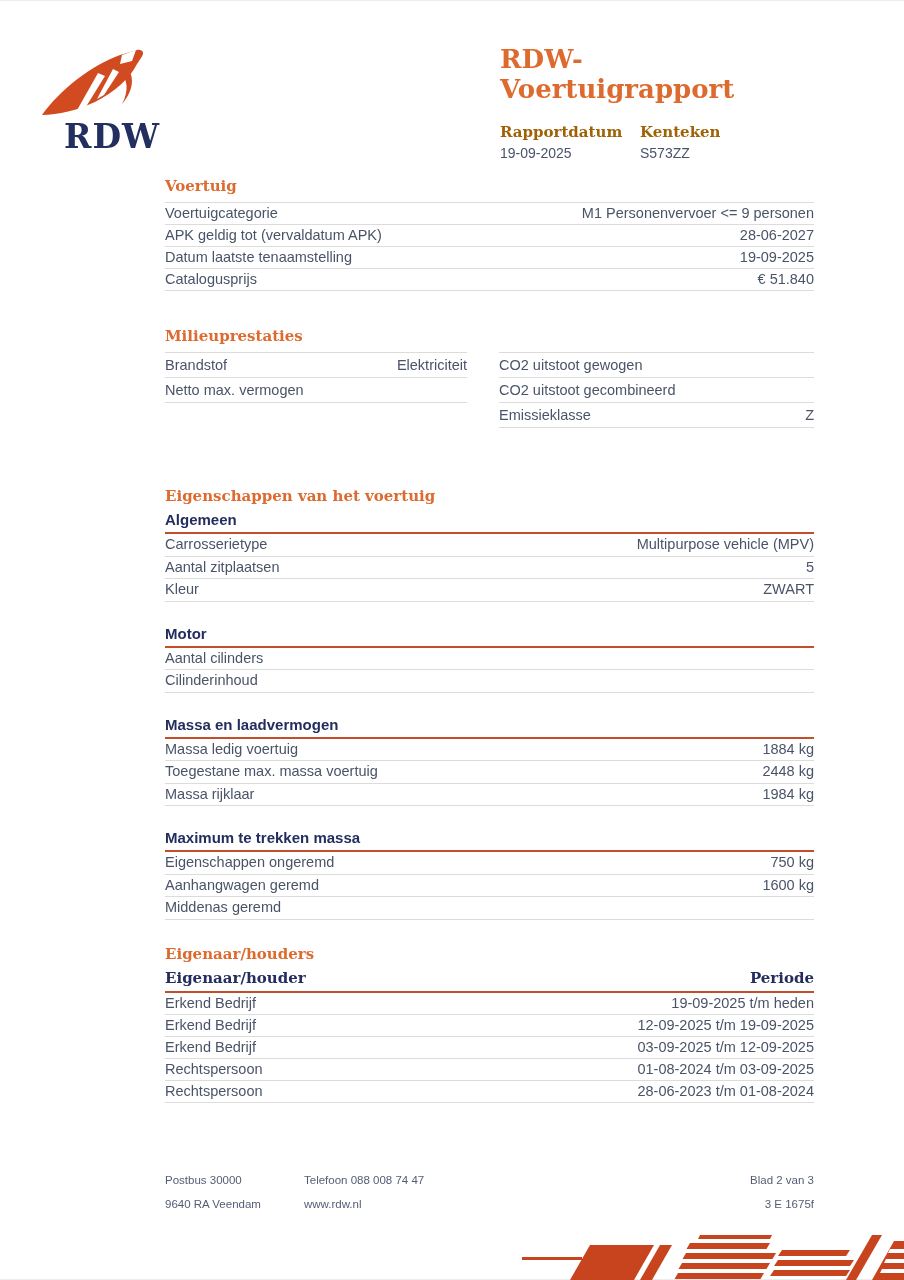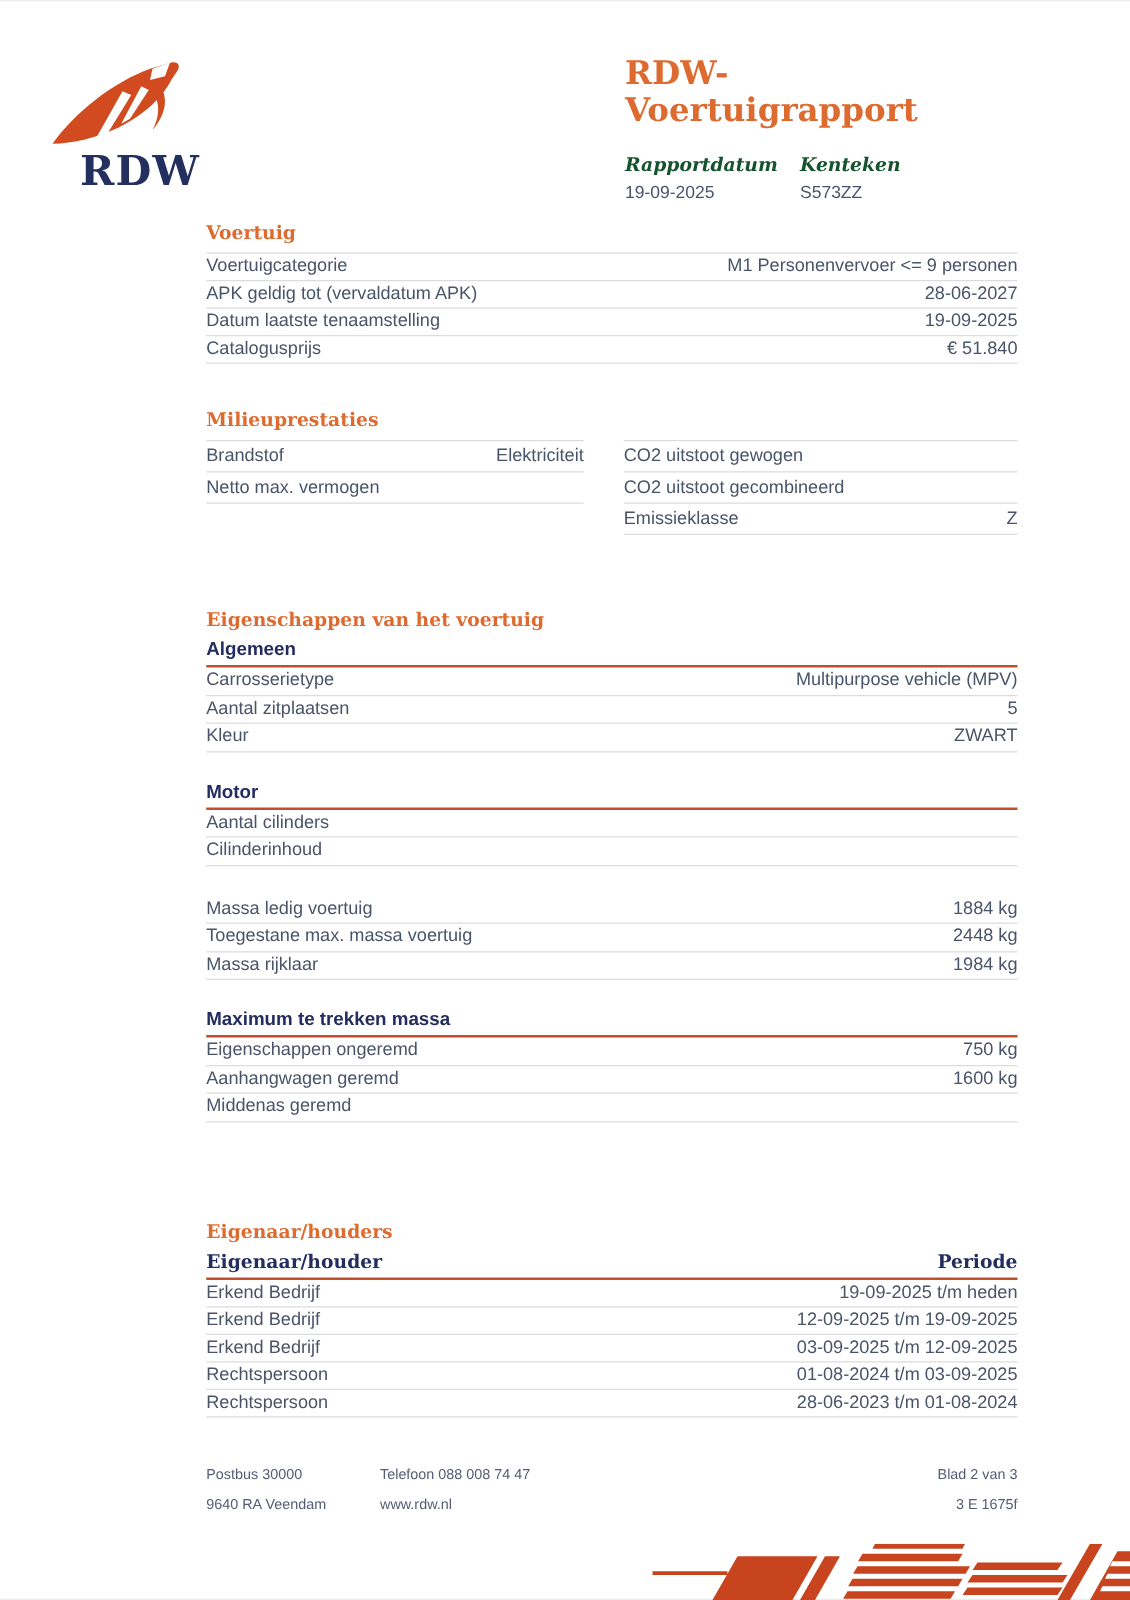--- a/index.html
+++ b/index.html
@@ -20,21 +20,21 @@
   }
   .title-block{position:absolute;left:500px;top:44px;width:314px;}
   .report-title{
     font-family:"DejaVu Serif", serif;font-weight:bold;
     color:#dd6b2f;font-size:26px;line-height:30px;margin:0;
   }
   .report-meta{display:flex;margin-top:20px;}
   .meta-col{width:140px;}
   .meta-label{
     font-family:"DejaVu Serif", serif;font-weight:bold;
-    color:#14532d;font-size:15px;line-height:17px;font-style:italic;
+    color:#a16207;font-size:15px;line-height:17px;
   }
   .meta-value{color:#49536b;font-size:14px;line-height:17px;margin-top:4px;}
   
   .section{position:absolute;left:165px;width:649px;}
   .sec-title{
     font-family:"DejaVu Serif", serif;font-weight:bold;
     color:#dd6b2f;font-size:15px;line-height:16px;margin:0 0 8px 0;
   }
   .kv-table{border-top:1px solid #dcdcdc;}
   .kv-table.no-top{border-top:none;}
@@ -186,20 +186,21 @@
           <span class="value"></span>
         </div>
         <div class="kv-row">
           <span class="label">Cilinderinhoud</span>
           <span class="value"></span>
         </div>
       </div>
     </div>
 
     <div class="subsection">
+      <h3 class="sub-title">Massa en laadvermogen</h3>
       <div class="kv-table no-top">
         <div class="kv-row">
           <span class="label">Massa ledig voertuig</span>
           <span class="value">1884 kg</span>
         </div>
         <div class="kv-row">
           <span class="label">Toegestane max. massa voertuig</span>
           <span class="value">2448 kg</span>
         </div>
         <div class="kv-row">
@@ -221,21 +222,21 @@
           <span class="value">1600 kg</span>
         </div>
         <div class="kv-row">
           <span class="label">Middenas geremd</span>
           <span class="value"></span>
         </div>
       </div>
     </div>
   </div>
 
-  <div class="section" style="top:977px">
+  <div class="section" style="top:946px">
     <h2 class="sec-title">Eigenaar/houders</h2>
     <div class="owner-header">
       <span>Eigenaar/houder</span>
       <span>Periode</span>
     </div>
     <div class="kv-table no-top">
       <div class="kv-row">
         <span class="label">Erkend Bedrijf</span>
         <span class="value">19-09-2025 t/m heden</span>
       </div>

